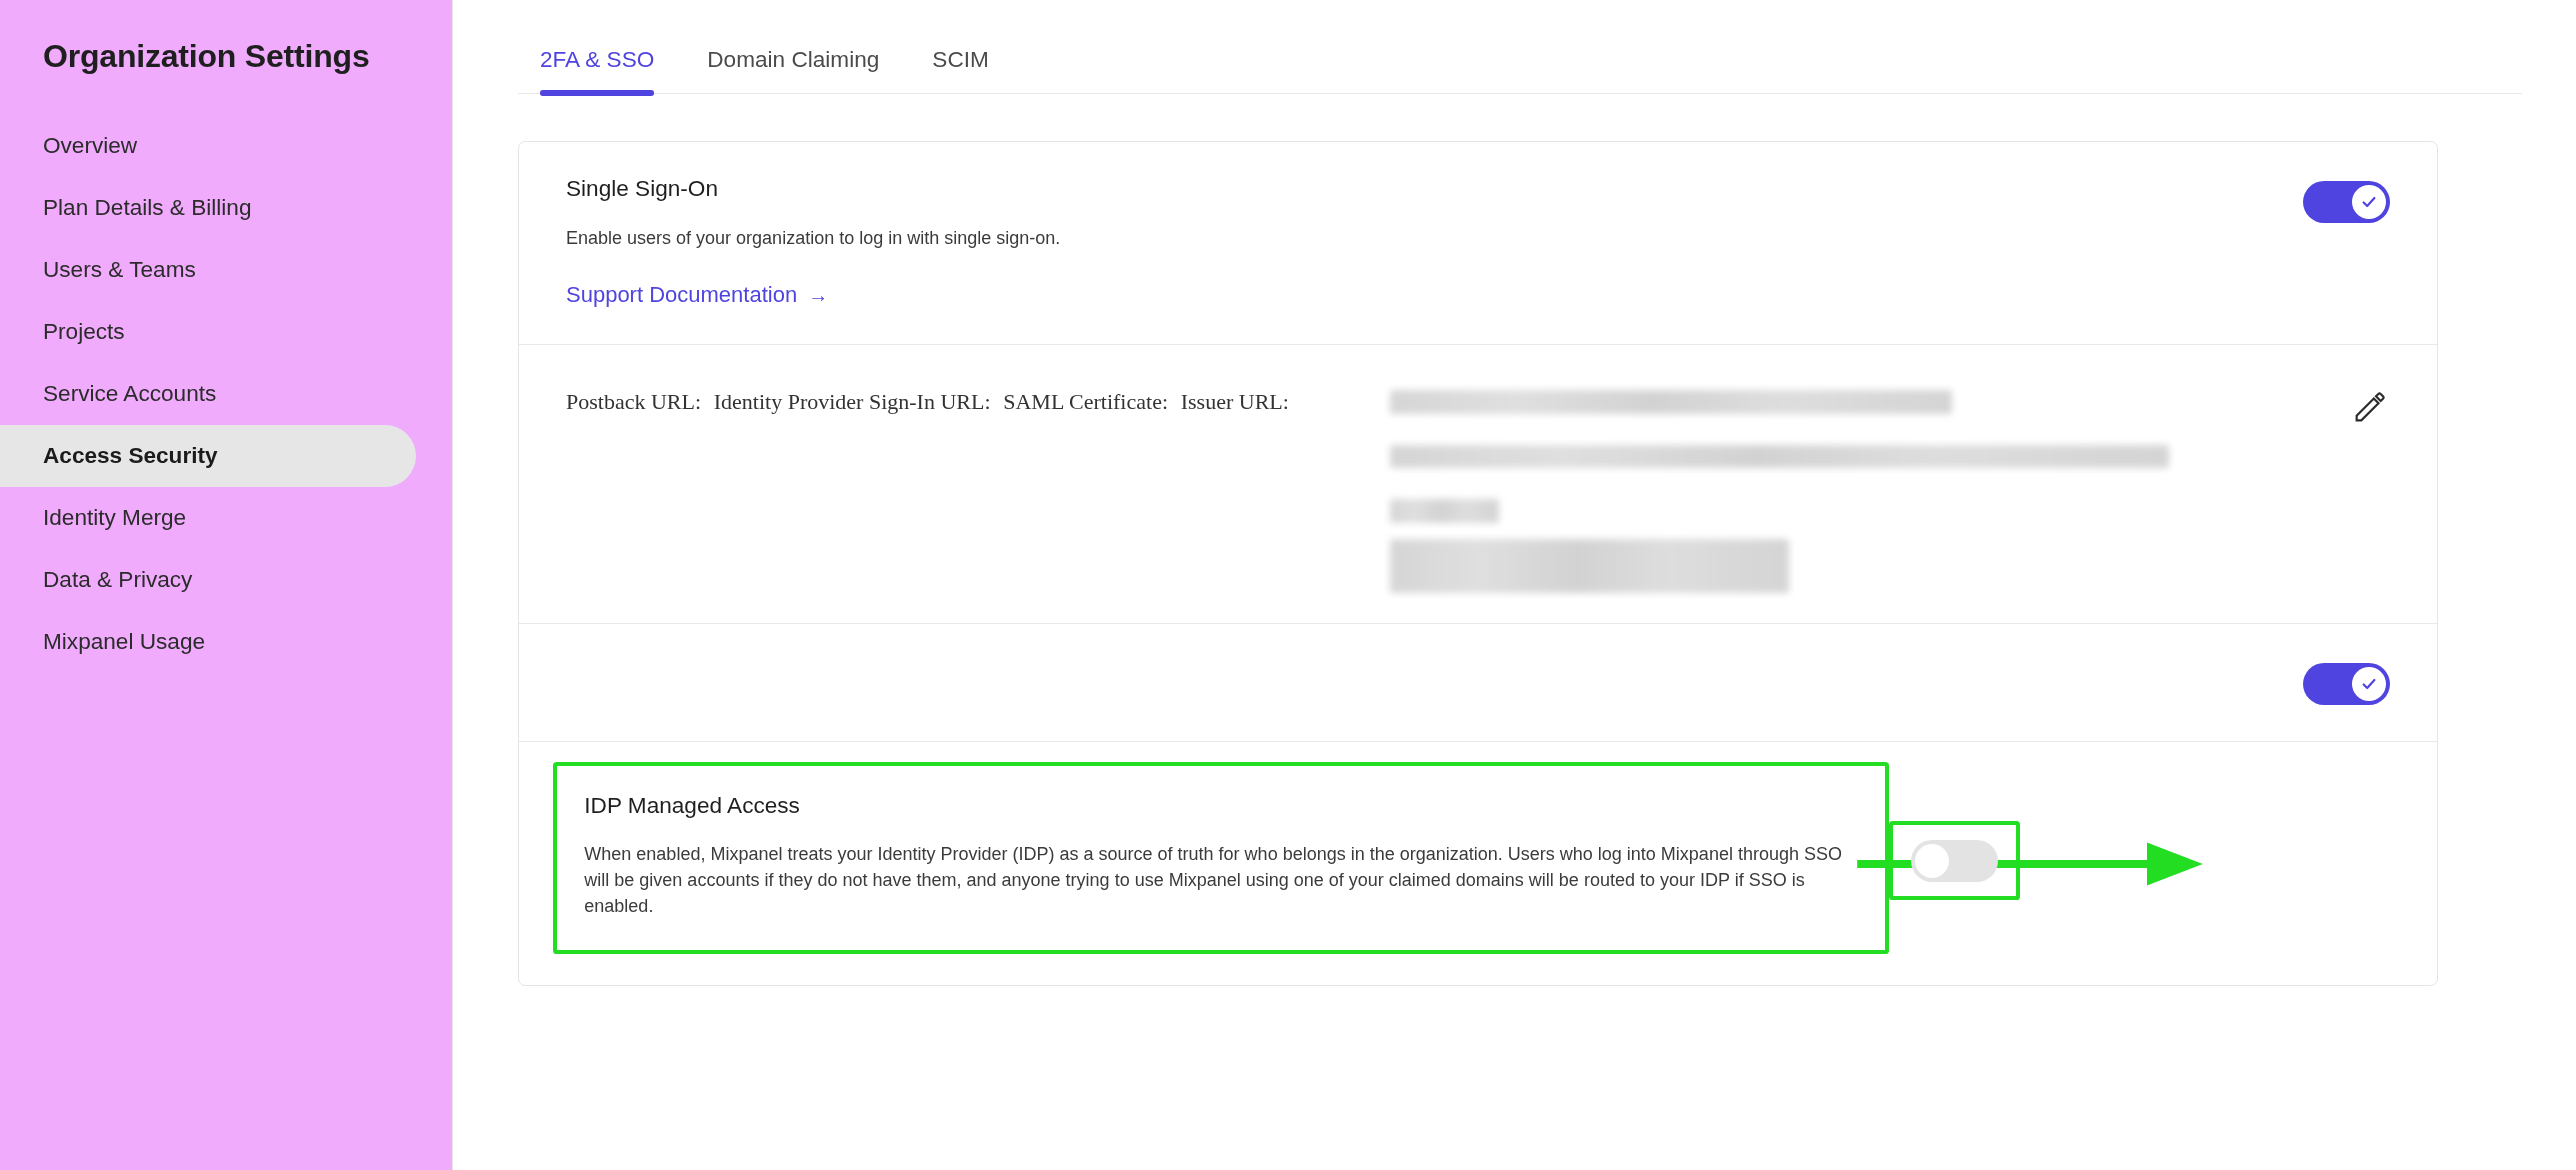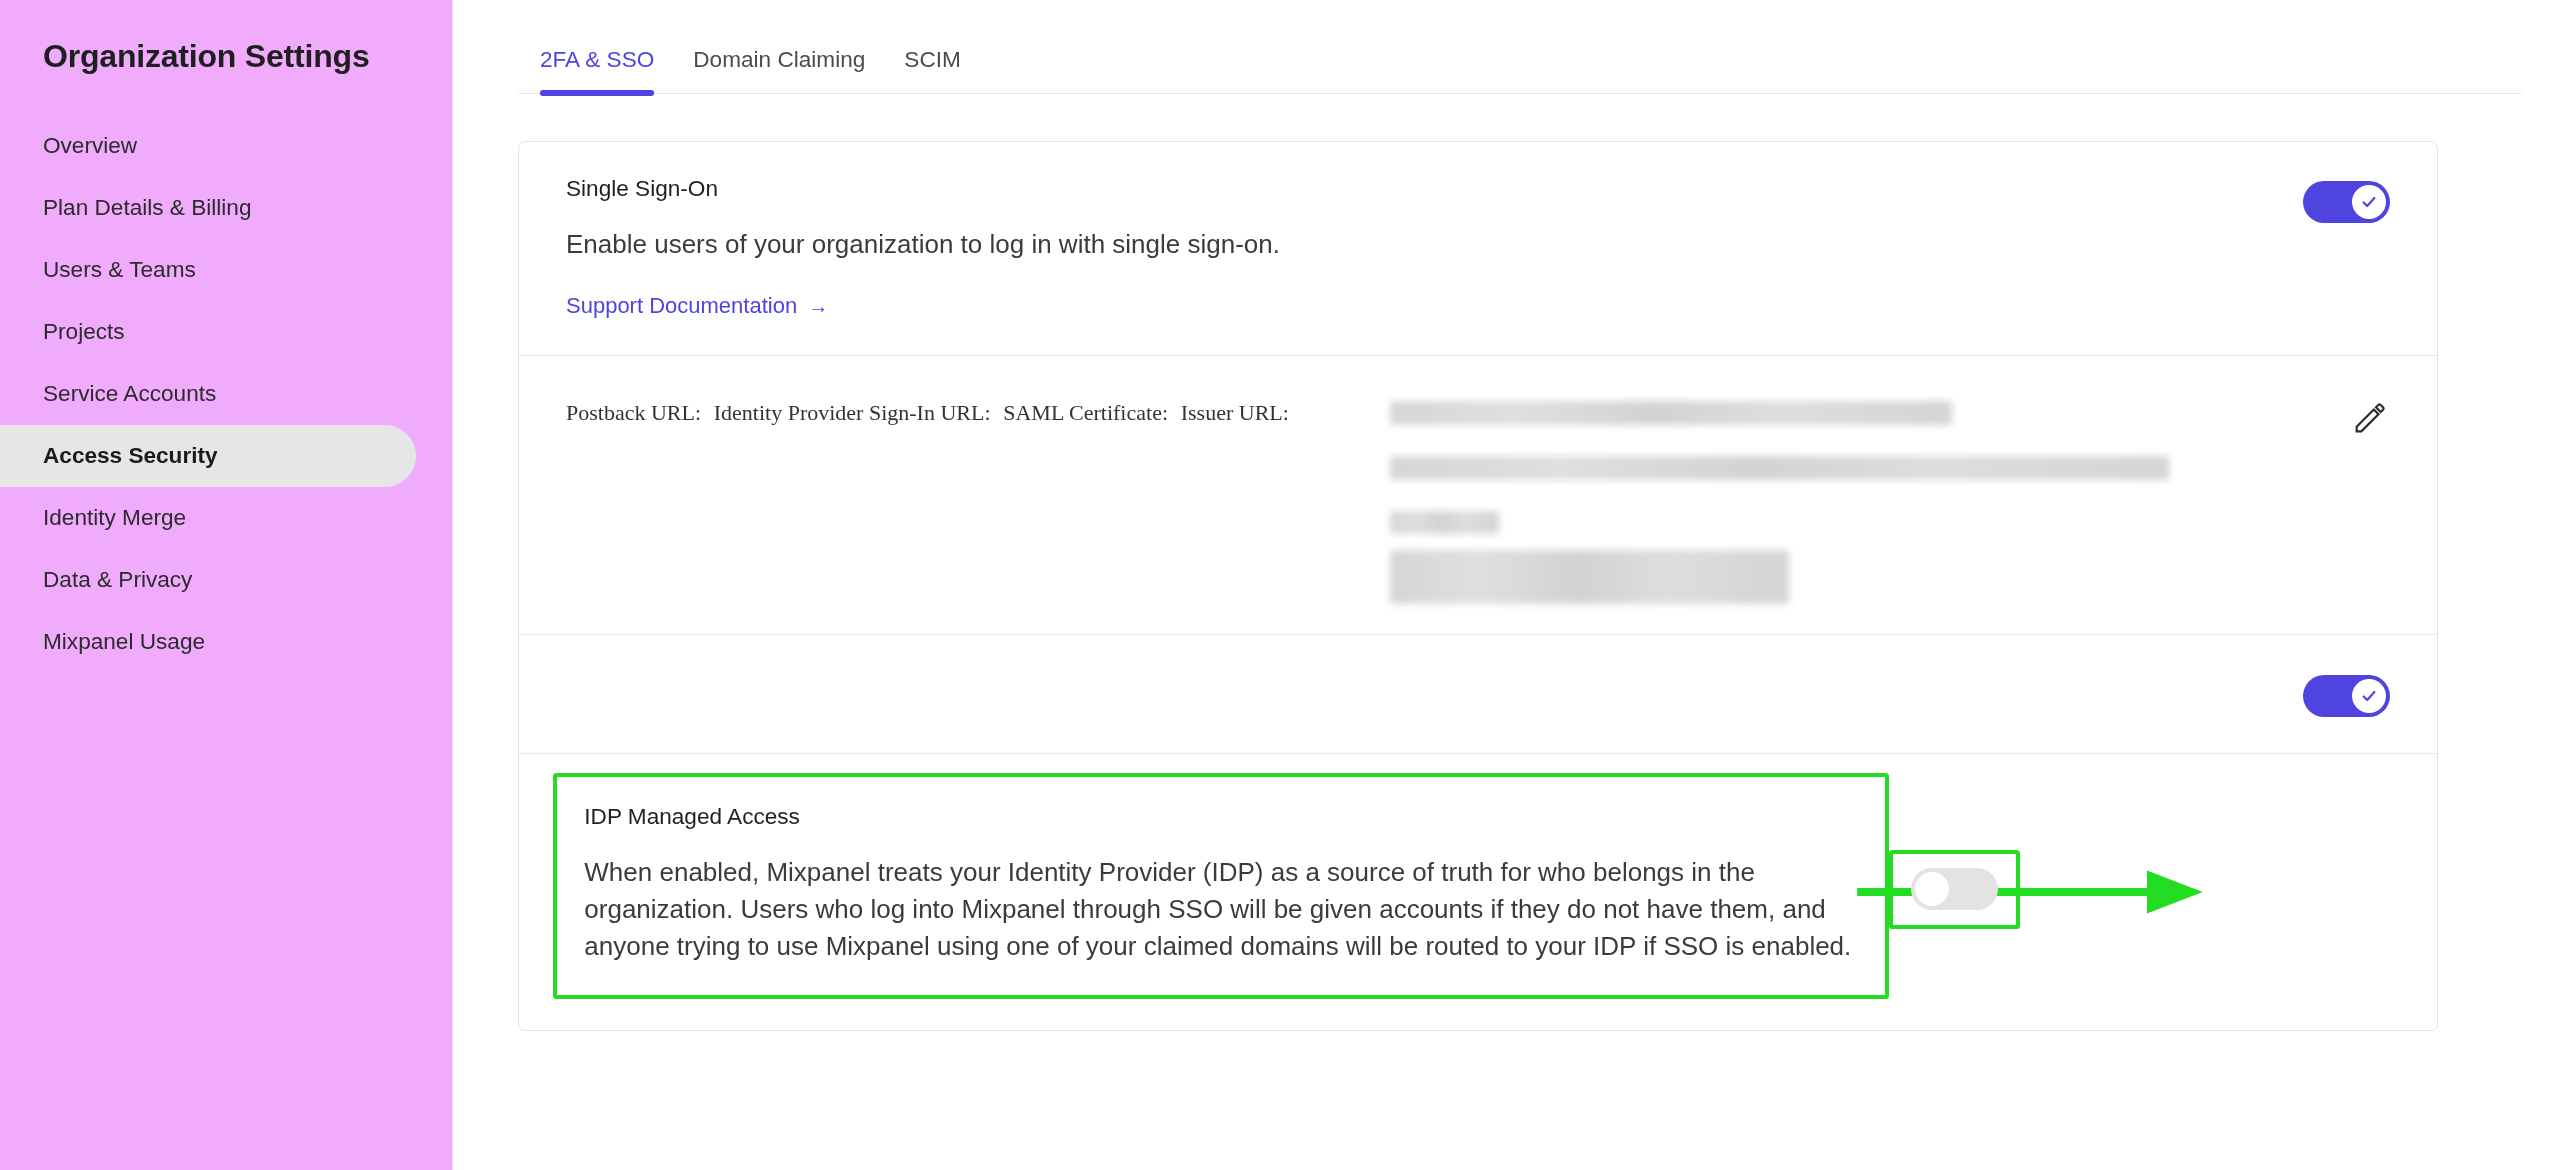--- a/index.html
+++ b/index.html
@@ -64,21 +64,21 @@
   .main {
     flex: 1;
     height: 100%;
     overflow: hidden;
     padding-left: 65px;
     padding-right: 54px;
   }
   .tabs {
     display: flex;
     align-items: flex-end;
-    gap: 39px;
+    gap: 53px;
     height: 94px;
     border-bottom: 1.8px solid #e8e8e8;
     padding-left: 22px;
   }
   .tab {
     font-size: 22.6px;
     color: #4b4b4b;
     padding-bottom: 20px;
     cursor: pointer;
     position: relative;
@@ -112,21 +112,21 @@
     align-items: flex-start;
   }
   .section:last-child { border-bottom: none; }
   .section-body { flex: 1; padding-right: 36px; }
   .section-title {
     font-size: 22.6px;
     color: #1f1f1f;
     margin-bottom: 23.5px;
   }
   .section-desc {
-    font-size: 26px;
+    font-size: 18px;
     color: #3b3b3b;
     line-height: 1.42;
     max-width: 1268px;
   }
   .support-link {
     display: inline-flex;
     align-items: center;
     gap: 11px;
     margin-top: 31px;
     font-size: 22px;

